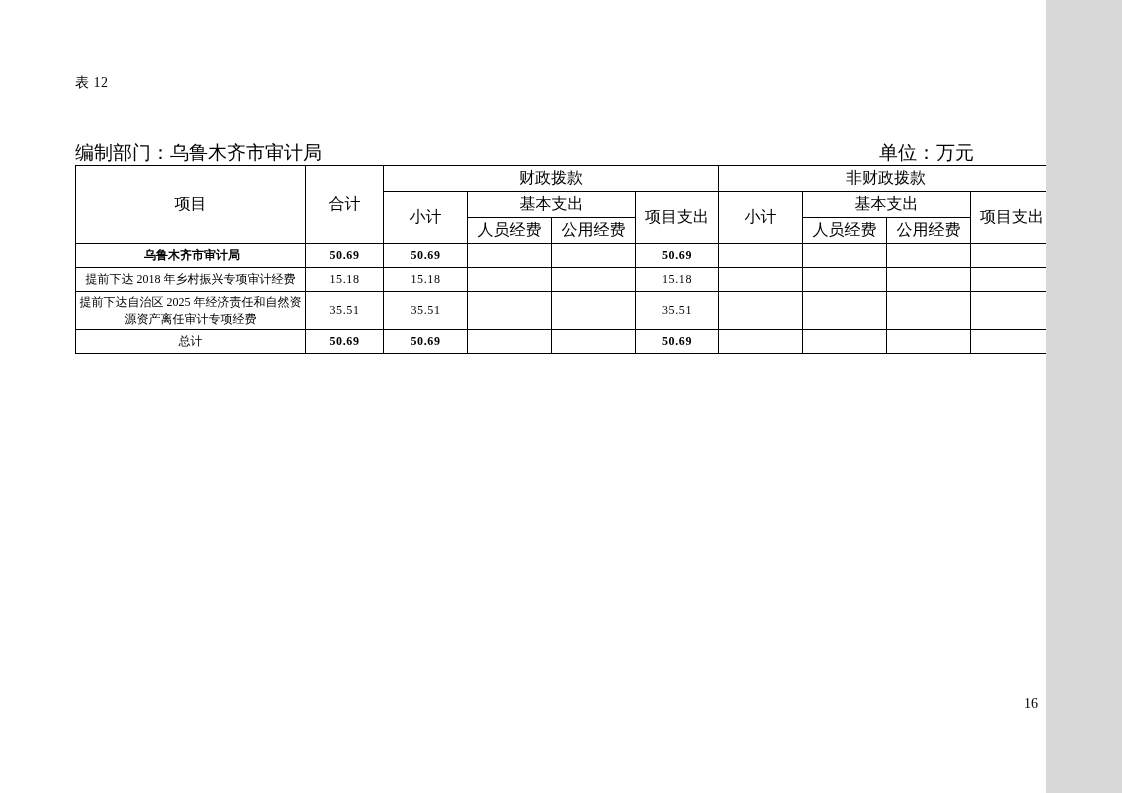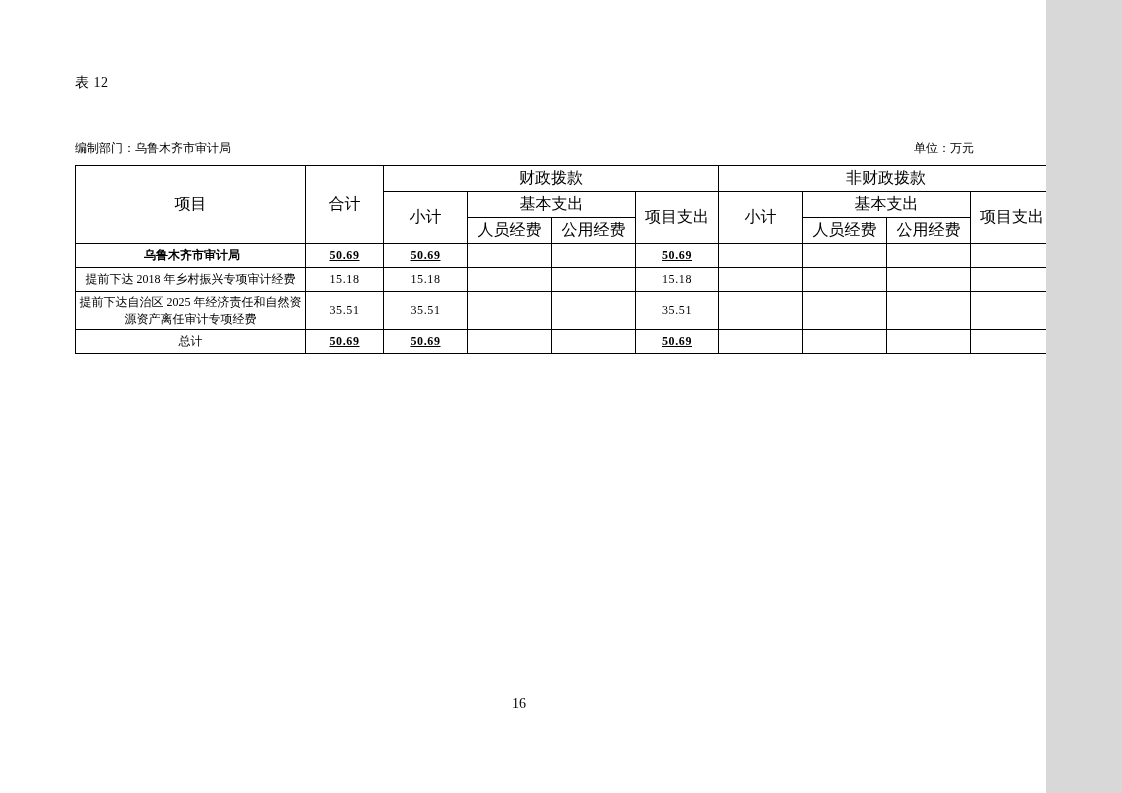--- a/index.html
+++ b/index.html
@@ -36,21 +36,21 @@
     font-weight: bold;
     letter-spacing: 2px;
     font-family: "Liberation Serif", "DejaVu Serif", serif;
   }
   .meta-row {
     position: absolute;
     left: 75px;
     right: 72px;
     top: 140px;
     height: 20px;
-    font-size: 12px;
+    font-size: 19px;
   }
   .meta-left {
     position: absolute;
     left: 0;
     top: 0;
   }
   .meta-right {
     position: absolute;
     right: 0;
     top: 0;
@@ -98,33 +98,32 @@
     margin-top: 20px;
   }
   td.num {
     text-align: center;
     font-size: 11.5px;
     font-family: "Liberation Serif", "DejaVu Serif", serif;
     letter-spacing: 0.6px;
   }
   td.num.bold {
     font-weight: bold;
-    text-decoration: underline;
   }
   td.total-label {
     text-align: center;
     font-weight: bold;
     font-size: 12px;
   }
   .page-number {
     position: absolute;
     left: 0;
     right: 8px;
     top: 696px;
-    text-align: center;
+    text-align: right;
     font-size: 14px;
   }
   .col-item { width: 230px; }
   .col-total { width: 78px; }
   .col-sub { width: 84px; }
   .col-per { width: 84px; }
   .col-pub { width: 84px; }
   .col-proj { width: 83px; }
 </style>
 </head>

